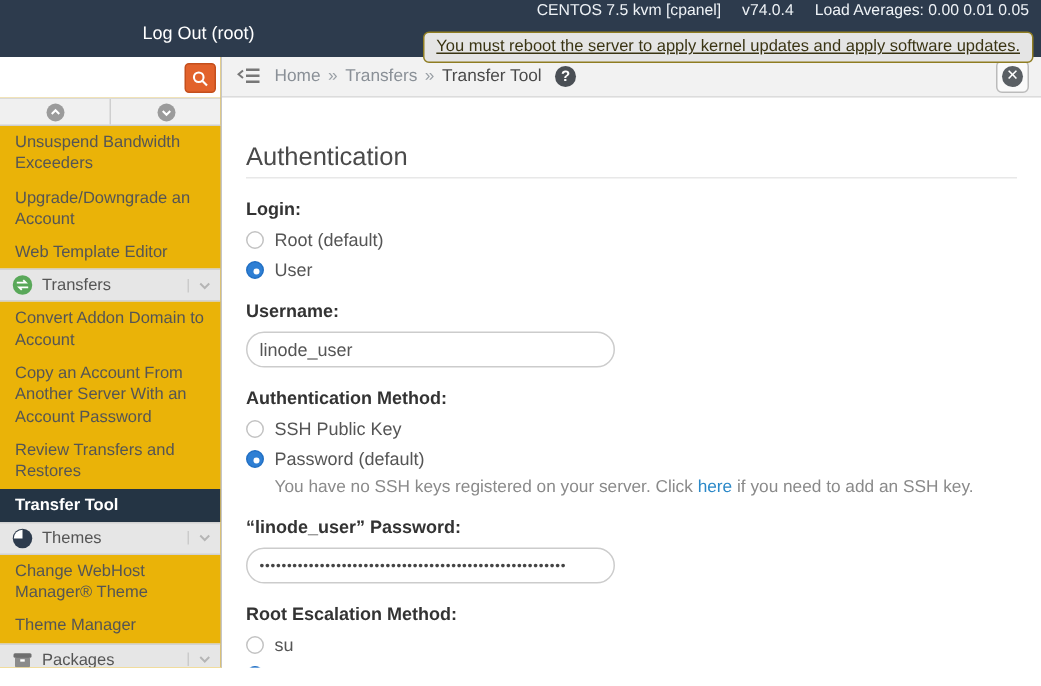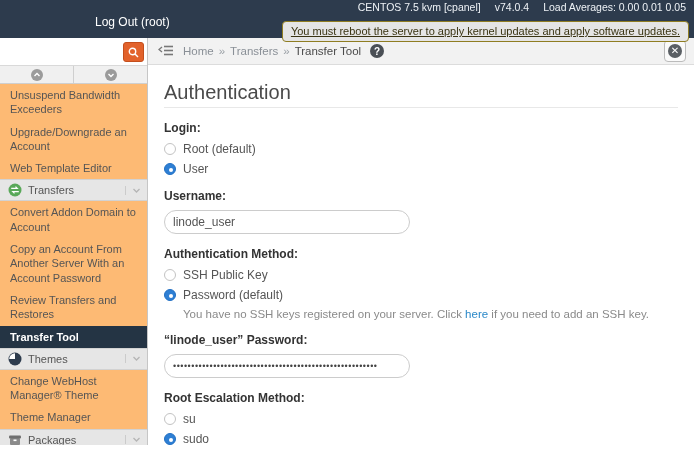--- a/index.html
+++ b/index.html
@@ -15,21 +15,21 @@
   .top-nav { position:absolute; left:95px; bottom:9px; display:flex; gap:32px;flex-direction:column; }
   .top-nav a { color:#fff; font-size:12px; text-decoration:none; cursor:pointer; }
   .reboot-banner { position:absolute; right:5px; top:21px; background:#e5e5e5;
     border:1px solid #8f7d22; border-radius:4px; padding:3px 8px 4px;
     font-size:11px; color:#3a3413; text-decoration:underline; cursor:pointer; white-space:nowrap; }
 
   
   .app-body { display:flex; height:407px; }
 
   
-  .sidebar { width:148px; border-right:1px solid #c6c6c6; background:#fdba74; flex:none;
+  .sidebar { width:148px; border-right:1px solid #c6c6c6; background:#eab308; flex:none;
     display:flex; flex-direction:column; overflow:hidden; }
   .search-row { position:relative; height:28px; border-bottom:1px solid #d9d9d9; background:#fff; }
   .search-row input { width:100%; height:100%; border:none; outline:none; padding:0 30px 0 8px;
     font-size:11px; color:#555; }
   .search-btn { position:absolute; right:3px; top:4px; width:21px; height:20px;
     background:#e2622b; border:1px solid #c44f1d; border-radius:3px;
     display:flex; align-items:center; justify-content:center; cursor:pointer; }
   .scroll-row { display:flex; height:18px; border-bottom:1px solid #cfcfcf; background:#f0f0f0; }
   .scroll-btn { flex:1; display:flex; align-items:center; justify-content:center; cursor:pointer; }
   .scroll-btn:first-child { border-right:1px solid #cfcfcf; }
@@ -56,21 +56,21 @@
   .help-badge { width:14px; height:14px; border-radius:50%; background:#4a4f55; color:#fff;
     font-size:10px; font-weight:bold; display:flex; align-items:center; justify-content:center;
     cursor:pointer; }
   .close-btn { margin-left:auto; width:22px; height:22px; background:#fafafa;
     border:1px solid #bbb; border-radius:4px; display:flex; align-items:center;
     justify-content:center; cursor:pointer; }
   .close-circle { width:14px; height:14px; border-radius:50%; background:#5a5f64; color:#fff;
     font-size:10px; line-height:13px; text-align:center; }
 
   .content { padding:8px 16px 0; overflow:hidden; }
-  .section-title { font-size:20px; font-weight:400; color:#4a4a4a; margin:8px 0 3px; }
+  .section-title { font-size:17px; font-weight:400; color:#4a4a4a; margin:22px 0 3px; }
   .rule { border:none; border-top:1px solid #e8e8e8; margin:0 0 8px; }
   .field-label { display:block; font-size:12px; font-weight:bold; color:#333; margin:13px 0 7px; }
   .radio-row { display:flex; align-items:center; gap:7px; margin:6px 0; font-size:12px; color:#555; }
   .radio { width:12px; height:12px; border-radius:50%; border:1px solid #c3c3c3; background:#fff;
     flex:none; position:relative; cursor:pointer; }
   .radio.selected { background:#2e7fd4; border-color:#2270c4; }
   .radio.selected::after { content:""; position:absolute; left:4px; top:4px; width:4px; height:4px;
     border-radius:50%; background:#fff; }
   .text-input { width:246px; height:24px; border:1px solid #ccc; border-radius:12px;
     padding:0 8px; font-size:12px; color:#555; display:block; margin:2px 0 4px; outline:none; }

